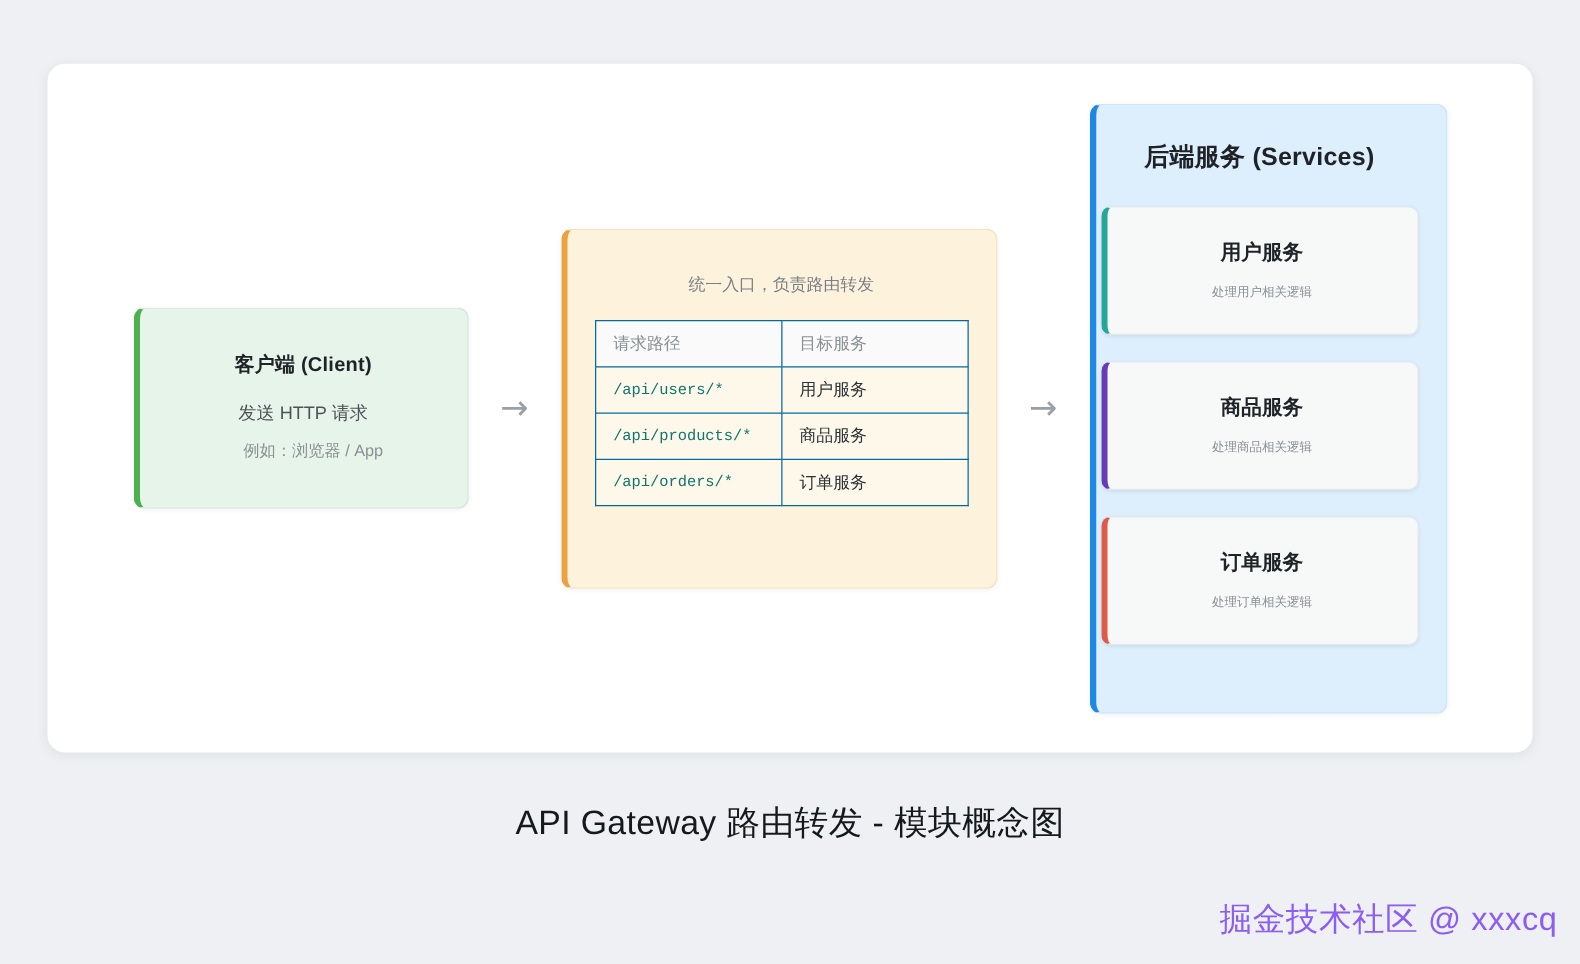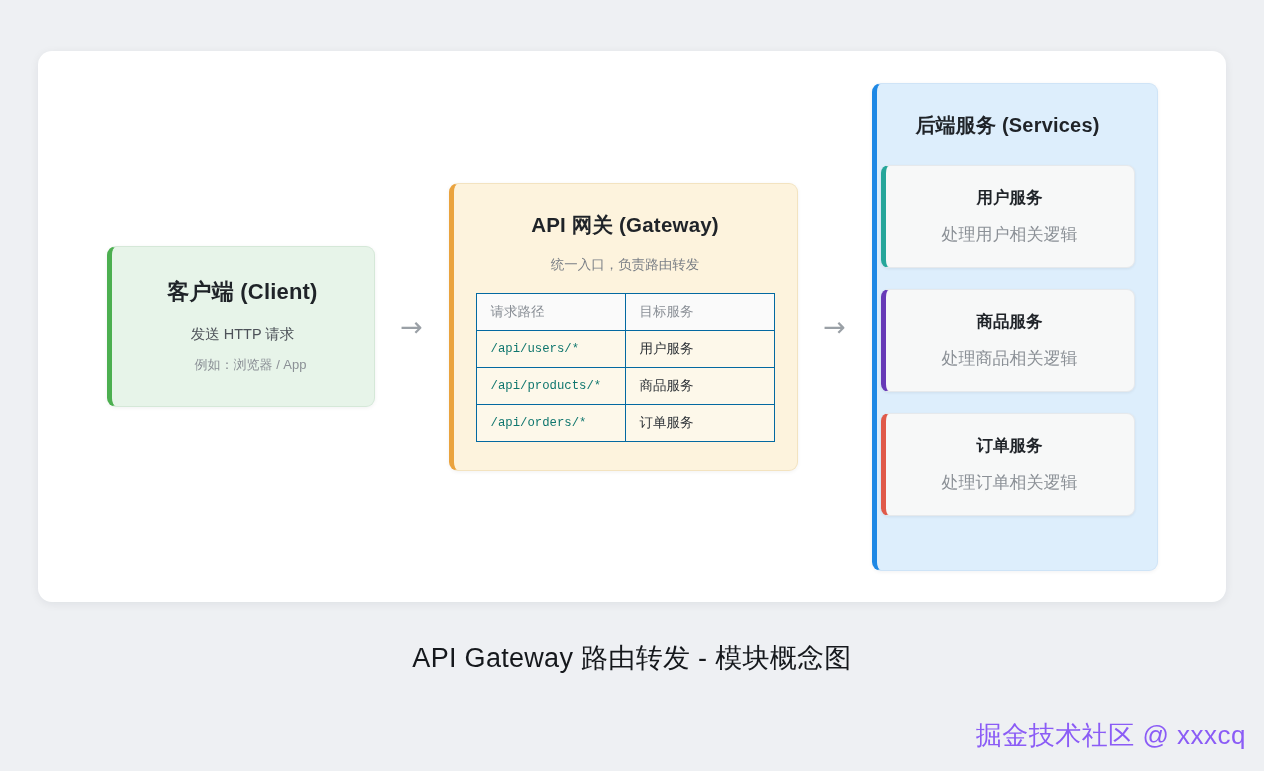--- a/index.html
+++ b/index.html
@@ -69,21 +69,21 @@
     background: #e7f4e9;
     border-color: #d5e8d8;
     border-left-color: #4caf50;
     display: flex;
     flex-direction: column;
     align-items: center;
     justify-content: center;
     padding-bottom: 2px;
   }
   .client-title {
-    font-size: 22px;
+    font-size: 16px;
     font-weight: 700;
     color: #1f2328;
     letter-spacing: .2px;
     margin-bottom: 18px;
   }
   .client-line1 {
     font-size: 14.5px;
     color: #4d5259;
     margin-bottom: 12px;
   }
@@ -194,21 +194,21 @@
     align-items: center;
     justify-content: center;
   }
   .svc-name {
     font-size: 16.5px;
     font-weight: 700;
     color: #1f2328;
     margin-bottom: 14px;
   }
   .svc-desc {
-    font-size: 17px;
+    font-size: 10px;
     color: #8b9096;
   }
 
   
   .caption {
     position: absolute;
     left: 0;
     right: 0;
     top: 640px;
     text-align: center;
@@ -246,21 +246,20 @@
 
       <div class="node client">
         <div class="client-title">客户端 (Client)</div>
         <div class="client-line1">发送 HTTP 请求</div>
         <div class="client-line2">例如：浏览器 / App</div>
       </div>
 
       <div class="arrow">→</div>
 
       <div class="node gateway">
-        <div class="gw-title">API 网关 (Gateway)</div>
         <div class="gw-sub">统一入口，负责路由转发</div>
         <table class="routes">
           <thead>
             <tr>
               <th>请求路径</th>
               <th>目标服务</th>
             </tr>
           </thead>
           <tbody>
             <tr>

